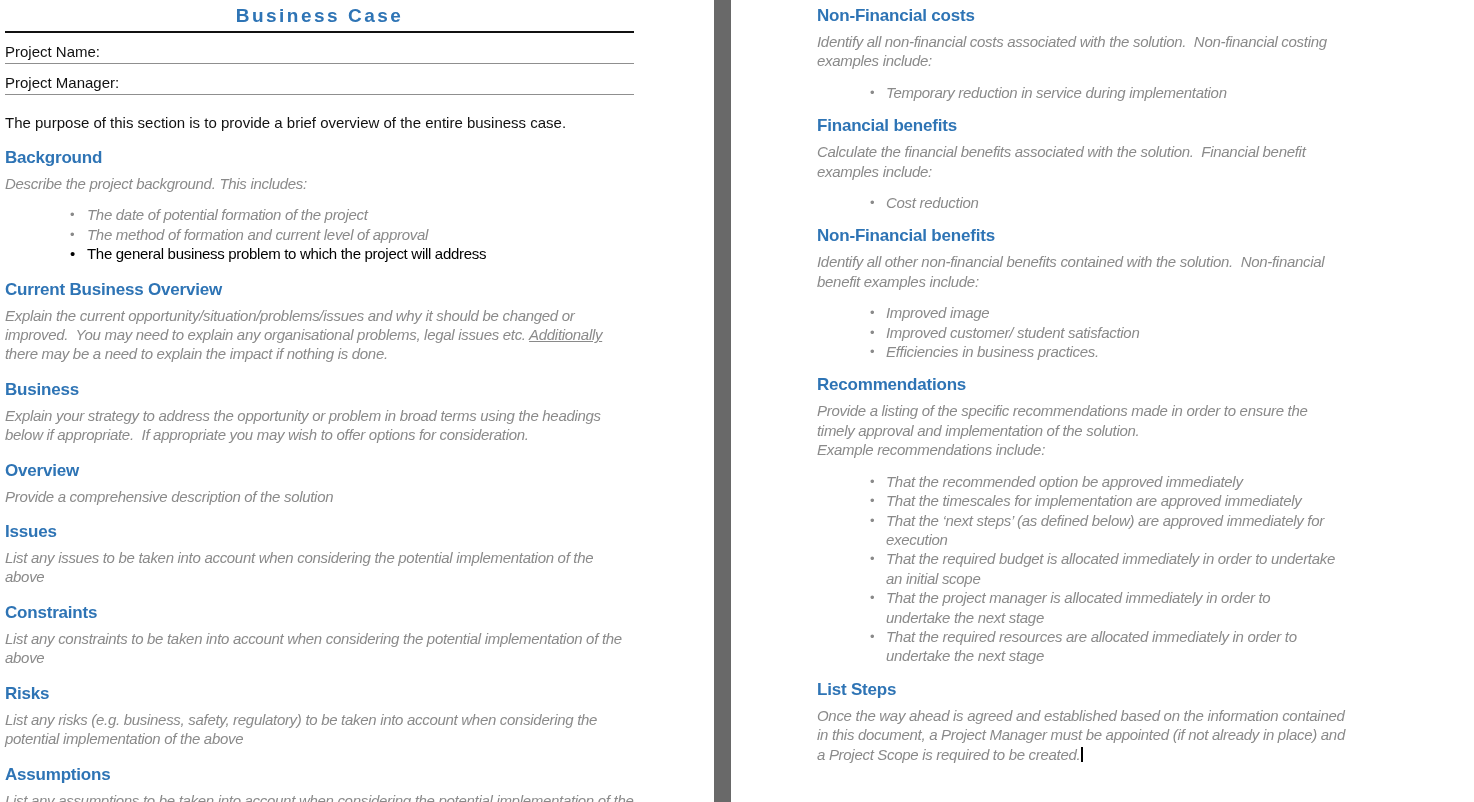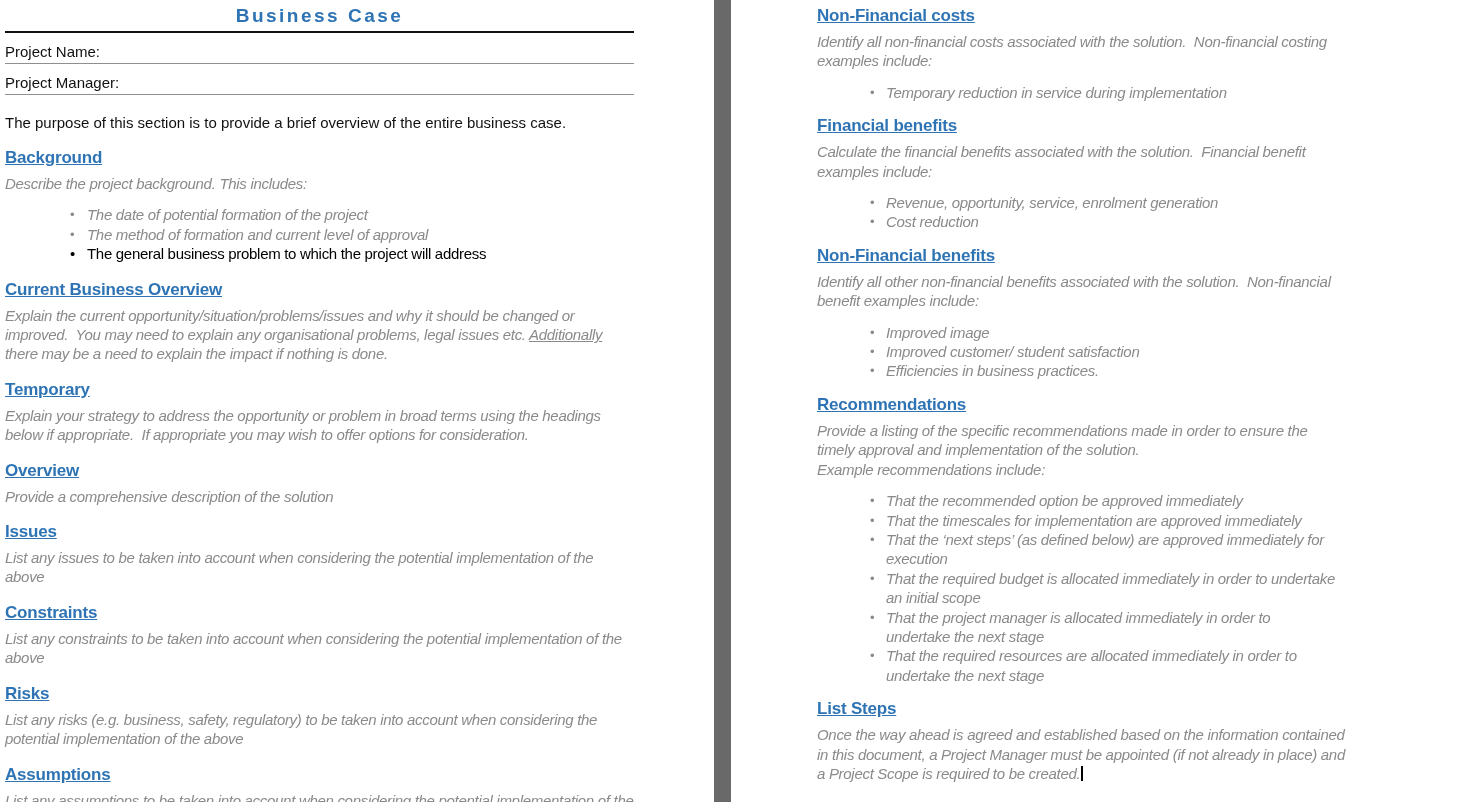--- a/index.html
+++ b/index.html
@@ -22,21 +22,21 @@
   .field-row{
     height:27px;border-bottom:1.5px solid #8f8f8f;
     display:flex;align-items:flex-end;padding-bottom:3px;
     font-size:15px;color:#111;
   }
   .field-value{flex:1;min-height:1px;}
   .intro{margin:18px 0 0;font-size:15px;color:#111;line-height:19px;}
   
   h2{
     margin:16px 0 6px;font-size:17px;line-height:20px;
-    font-weight:bold;color:#2E74B5;letter-spacing:-0.2px;text-decoration:underline;
+    font-weight:bold;color:#2E74B5;letter-spacing:-0.2px;
   }
   .page-right section:first-child h2{margin-top:2px;}
   .page-right h2{margin-top:14px;}
   p{margin:0;}
   .lead{
     font-size:15px;font-style:italic;color:#8a8a8a;
     line-height:19.4px;letter-spacing:-0.3px;white-space:pre-wrap;
   }
   .u{text-decoration:underline;}
   ul{list-style:none;margin:12px;padding:0;}
@@ -89,21 +89,21 @@
           <li class="black">The general business problem to which the project will address</li>
         </ul>
       </section>
 
       <section>
         <h2>Current Business Overview</h2>
         <p class="lead"><span>Explain the current opportunity/situation/problems/issues and why it should be changed or improved.  You may need to explain any organisational problems, legal issues etc. </span><span class="u">Additionally</span><span> there may be a need to explain the impact if nothing is done.</span></p>
       </section>
 
       <section>
-        <h2>Temporary</h2>
+        <h2>Business</h2>
         <p class="lead">Explain your strategy to address the opportunity or problem in broad terms using the headings below if appropriate.  If appropriate you may wish to offer options for consideration.</p>
       </section>
 
       <section>
         <h2>Overview</h2>
         <p class="lead">Provide a comprehensive description of the solution</p>
       </section>
 
       <section>
         <h2>Issues</h2>
@@ -136,28 +136,27 @@
       <p class="lead">Identify all non-financial costs associated with the solution.  Non-financial costing examples include:</p>
       <ul>
         <li>Temporary reduction in service during implementation</li>
       </ul>
     </section>
 
     <section>
       <h2>Financial benefits</h2>
       <p class="lead">Calculate the financial benefits associated with the solution.  Financial benefit examples include:</p>
       <ul>
-        <li>Revenue, opportunity, service, enrolment generation</li>
         <li>Cost reduction</li>
       </ul>
     </section>
 
     <section>
       <h2>Non-Financial benefits</h2>
-      <p class="lead">Identify all other non-financial benefits associated with the solution.  Non-financial benefit examples include:</p>
+      <p class="lead">Identify all other non-financial benefits contained with the solution.  Non-financial benefit examples include:</p>
       <ul>
         <li>Improved image</li>
         <li>Improved customer/ student satisfaction</li>
         <li>Efficiencies in business practices.</li>
       </ul>
     </section>
 
 
     <section>
       <h2>Recommendations</h2>

